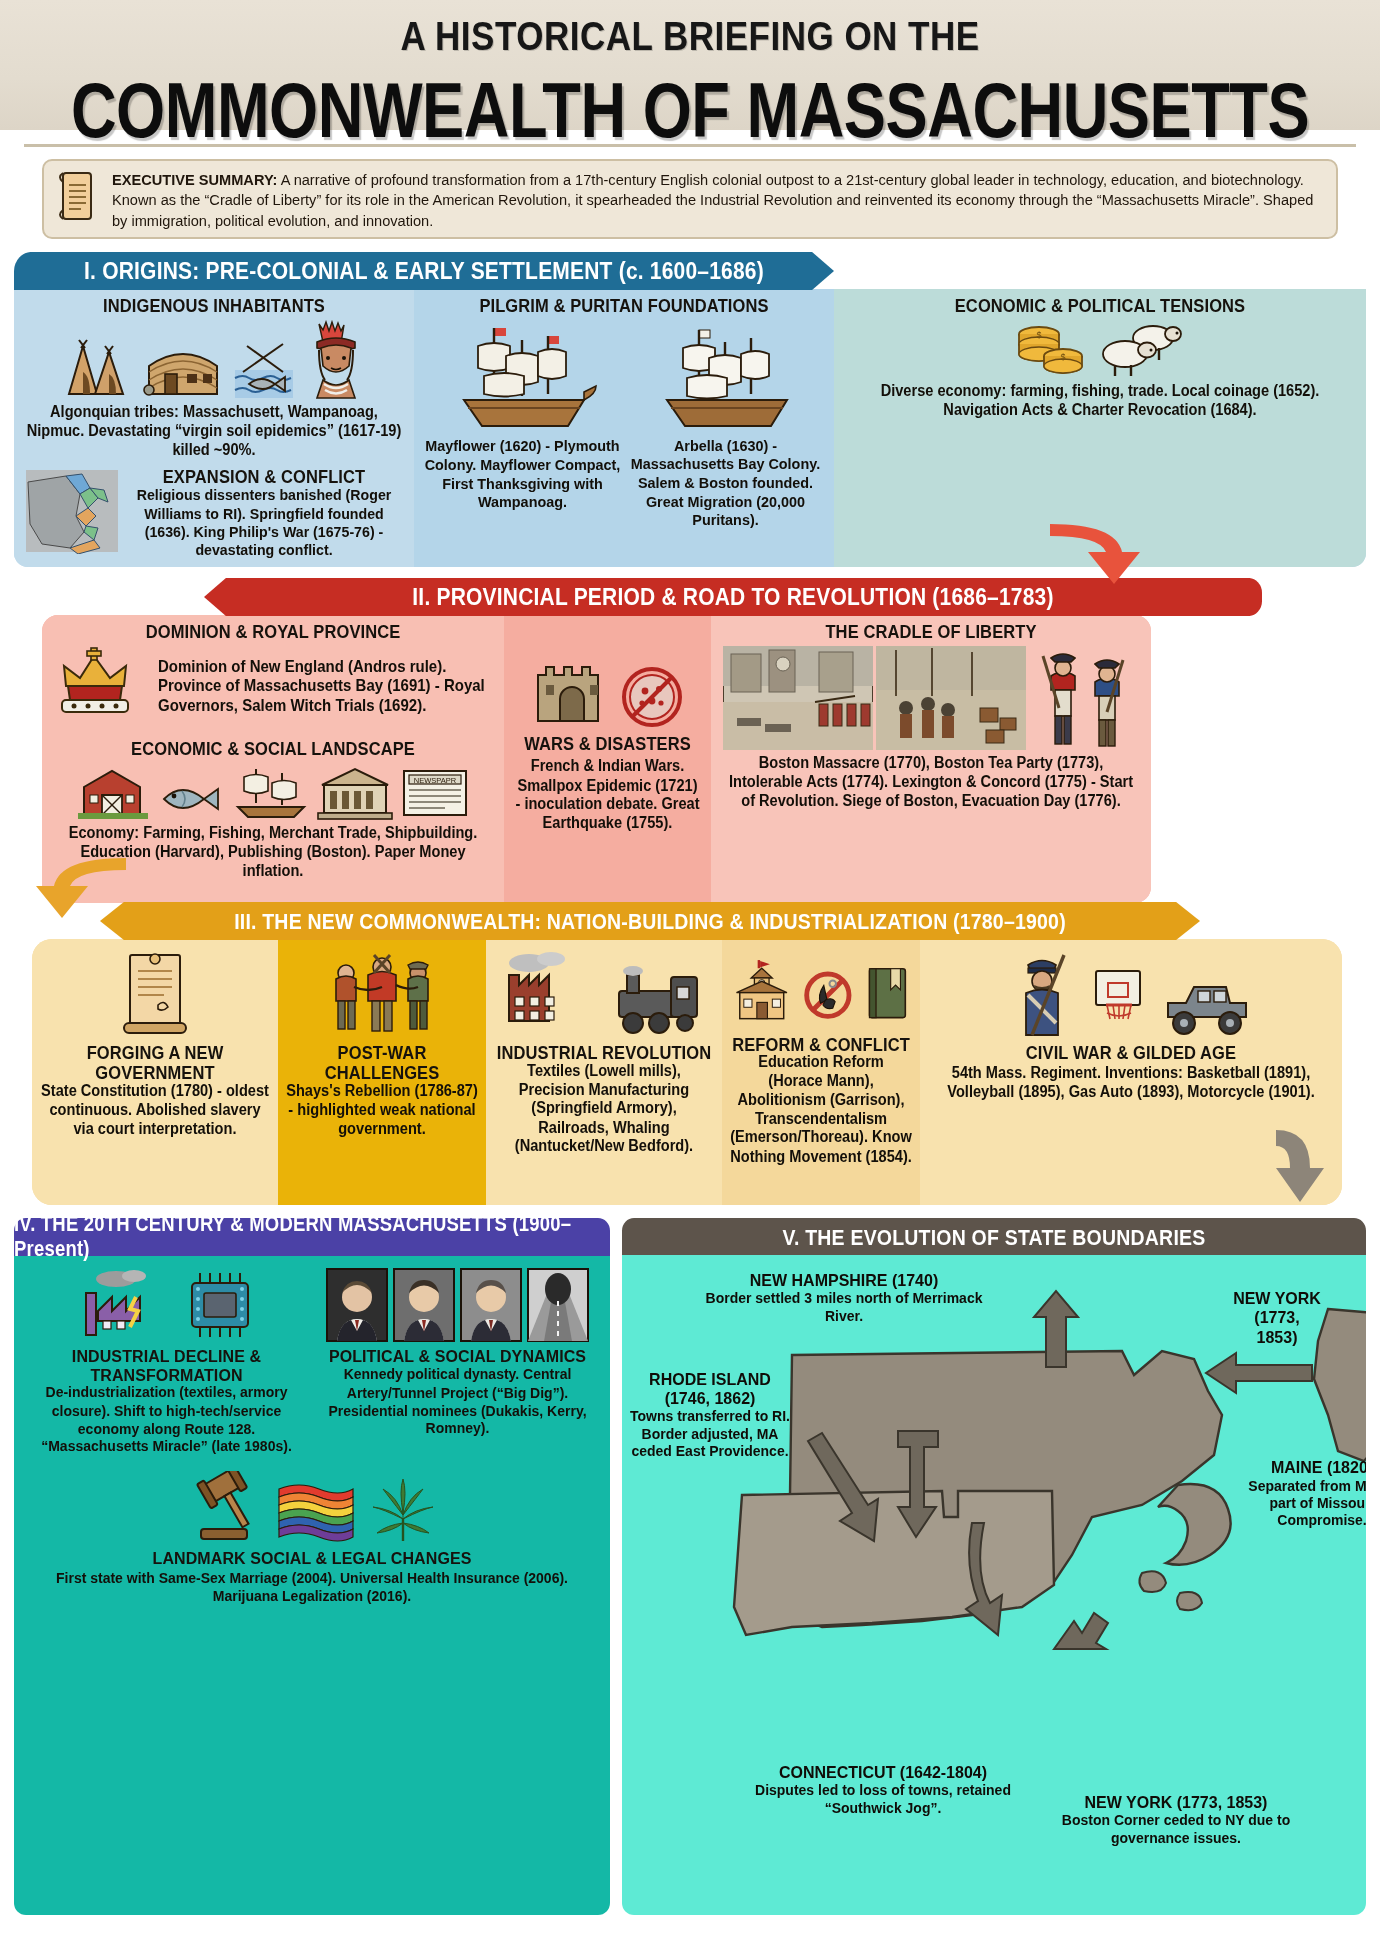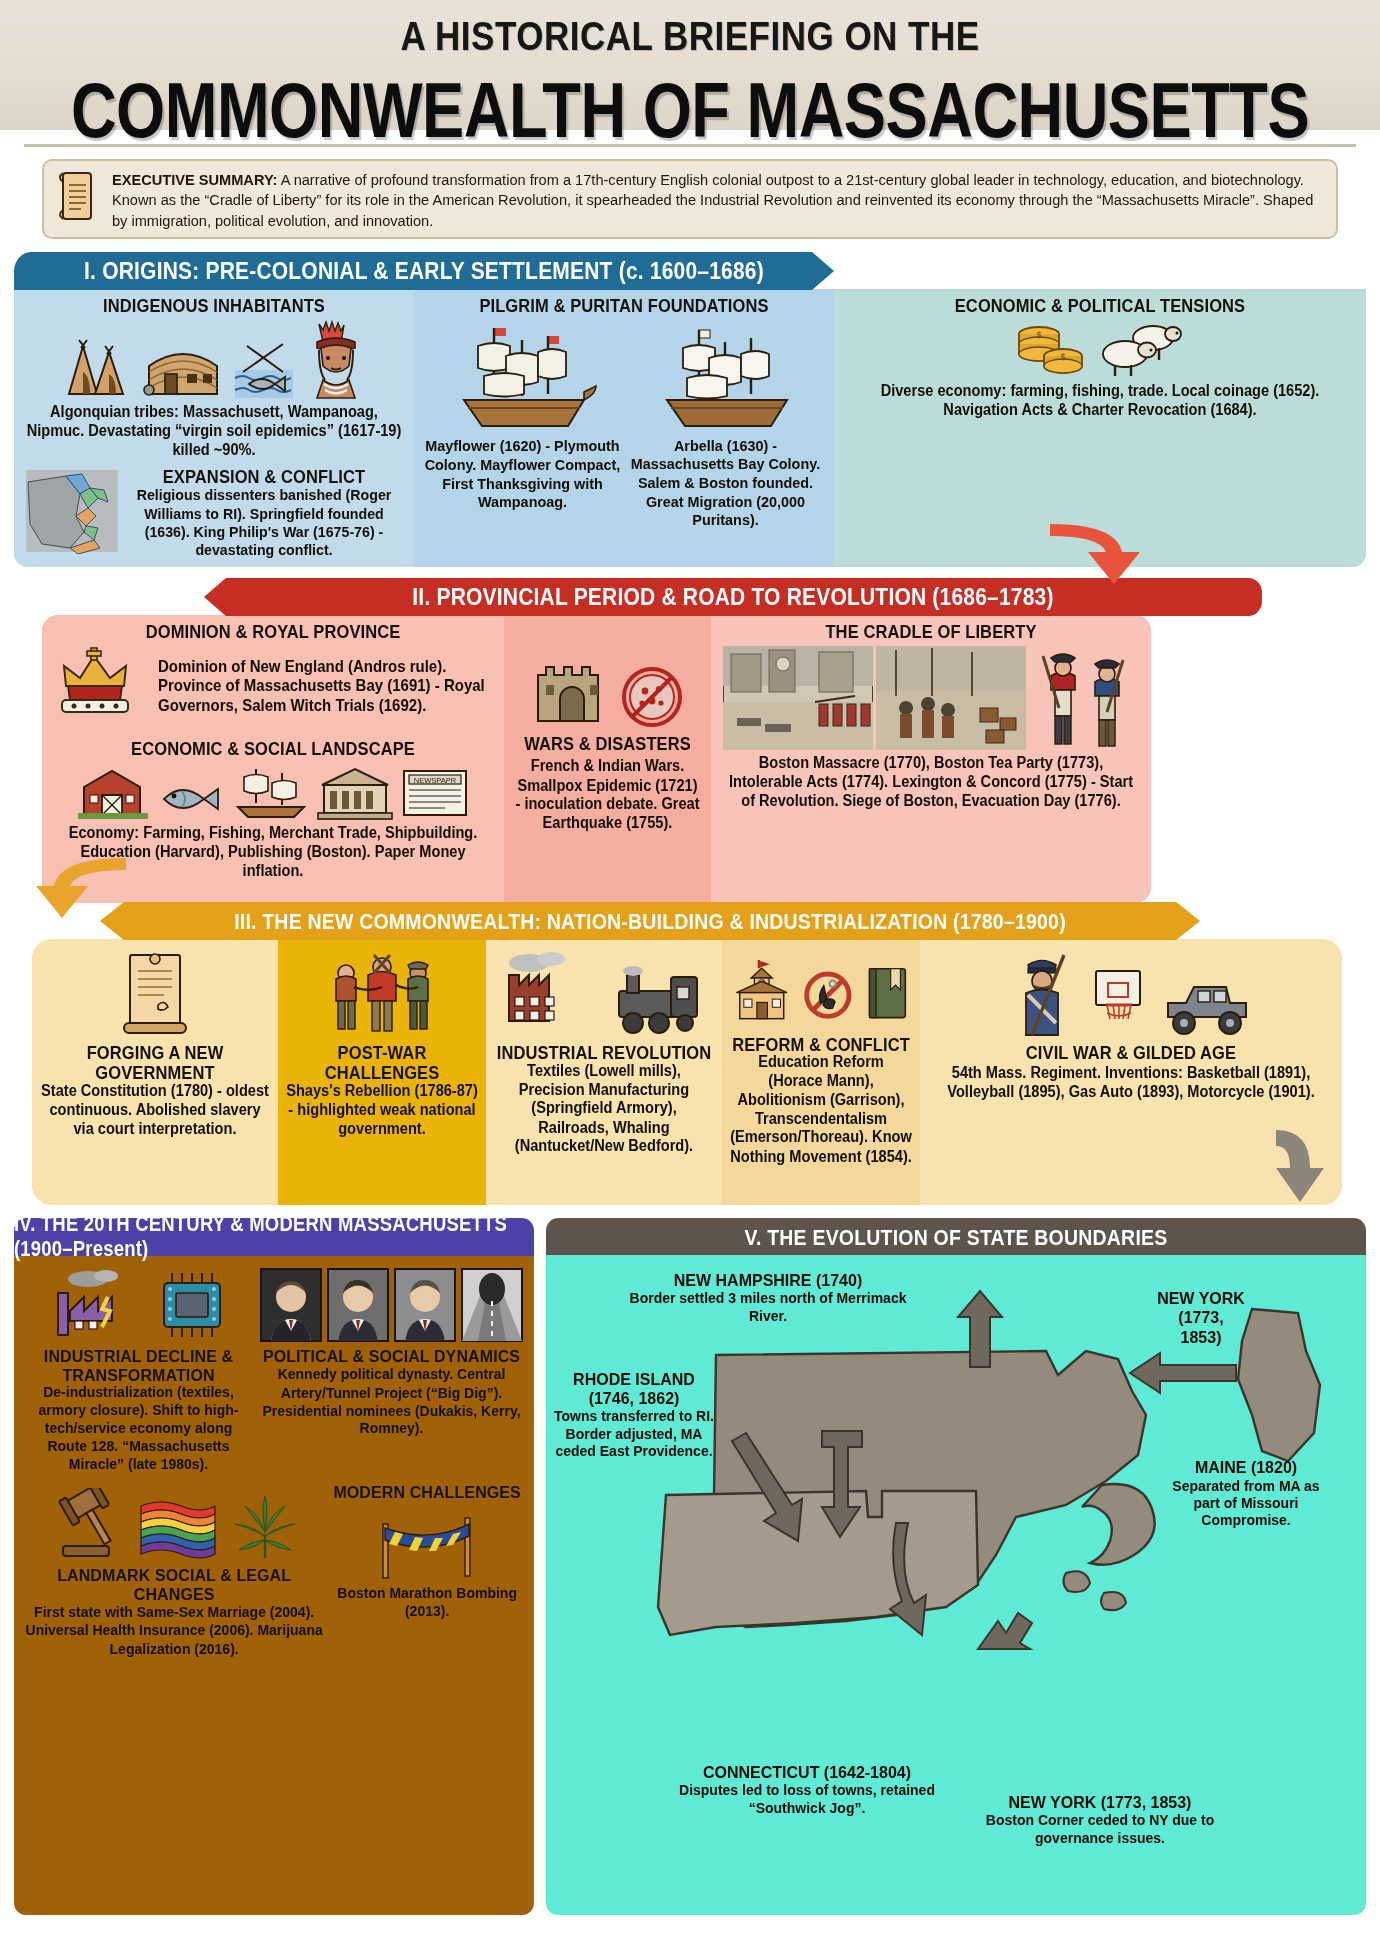--- a/index.html
+++ b/index.html
@@ -117,26 +117,26 @@
   }
   #sec3 .col { padding:8px 8px 10px; }
   #sec3 .c1 { width:246px; background:#f8e2ae; }
   #sec3 .c2 { width:208px; background:#eab308; }
   #sec3 .c3 { width:236px; background:#f8e2ae; }
   #sec3 .c4 { width:198px; background:#f4d89b; }
   #sec3 .c5 { flex:1; background:#f8e2ae; }
 
   
   .bottom-row { display:flex; gap:12px; margin:14px 14px 0 14px; }
-  #sec4 { width:520px; }
+  #sec4 { width:596px; }
   #sec4 .sec-banner {
     background:#4b41a6; border-radius:12px 12px 0 0; width:100%;
     font-size:18.5px;
   }
-  #sec4 .body { background:#a16207; border-radius:0 0 12px 12px; padding:8px 10px 12px; min-height:660px; }
+  #sec4 .body { background:#14b8a6; border-radius:0 0 12px 12px; padding:8px 10px 12px; min-height:660px; }
   #sec4 .two { display:flex; gap:6px; }
   #sec4 .half { flex:1; }
 
   #sec5 { flex:1; }
   #sec5 .sec-banner {
     background:#5d544b; border-radius:12px 12px 0 0; width:100%;
     font-size:19.5px;
   }
   #sec5 .body {
     background:#5eead4; border-radius:0 0 12px 12px;
@@ -763,37 +763,20 @@
                 <path d="M36 44 q20-10 30-12 q-18 2 -30 12Z"></path>
                 <path d="M36 48 q-16 2 -26 10 q16-2 26-10Z"></path>
                 <path d="M36 48 q16 2 26 10 q-16-2 -26-10Z"></path>
               </g>
               <line x1="36" y1="44" x2="36" y2="66" stroke="#26521f" stroke-width="2.4"></line>
             </svg>
           </div>
           <div class="col-title" style="font-size:16px;">LANDMARK SOCIAL &amp; LEGAL CHANGES</div>
           <div class="col-body" style="font-size:14px;">First state with Same-Sex Marriage (2004). Universal Health Insurance (2006). Marijuana Legalization (2016).</div>
         </div>
-        <div style="flex:1;text-align:center;">
-          <div class="col-title" style="font-size:16px;">MODERN CHALLENGES</div>
-          <div class="icons-row">
-            <svg class="ic" width="108" height="74" viewBox="0 0 108 74">
-              <rect x="10" y="18" width="5" height="54" fill="#c98a3c" stroke="#2b1c0b" stroke-width="1.4"></rect>
-              <rect x="92" y="12" width="5" height="58" fill="#c98a3c" stroke="#2b1c0b" stroke-width="1.4"></rect>
-              <path d="M12 22 q44 16 84 -4 l0 12 q-40 20 -84 4Z" fill="#2a4a9a" stroke="#2b1c0b" stroke-width="1.4"></path>
-              <g fill="#f2d135">
-                <path d="M22 26 l8 2 -6 12 -8-2Z"></path>
-                <path d="M42 31 l8 1 -6 13 -8-1Z"></path>
-                <path d="M62 32 l8 0 -7 13 -7 0Z"></path>
-                <path d="M80 28 l8-2 -8 13 -7 1Z"></path>
-              </g>
-            </svg>
-          </div>
-          <div class="col-body" style="font-size:14px;">Boston Marathon Bombing (2013).</div>
-        </div>
       </div>
     </div>
   </div>
 
   <div class="section" id="sec5" style="margin:0;">
     <div class="sec-banner">
       <span class="banner-label">V. THE EVOLUTION OF STATE BOUNDARIES</span>
     </div>
     <div class="body">
 

